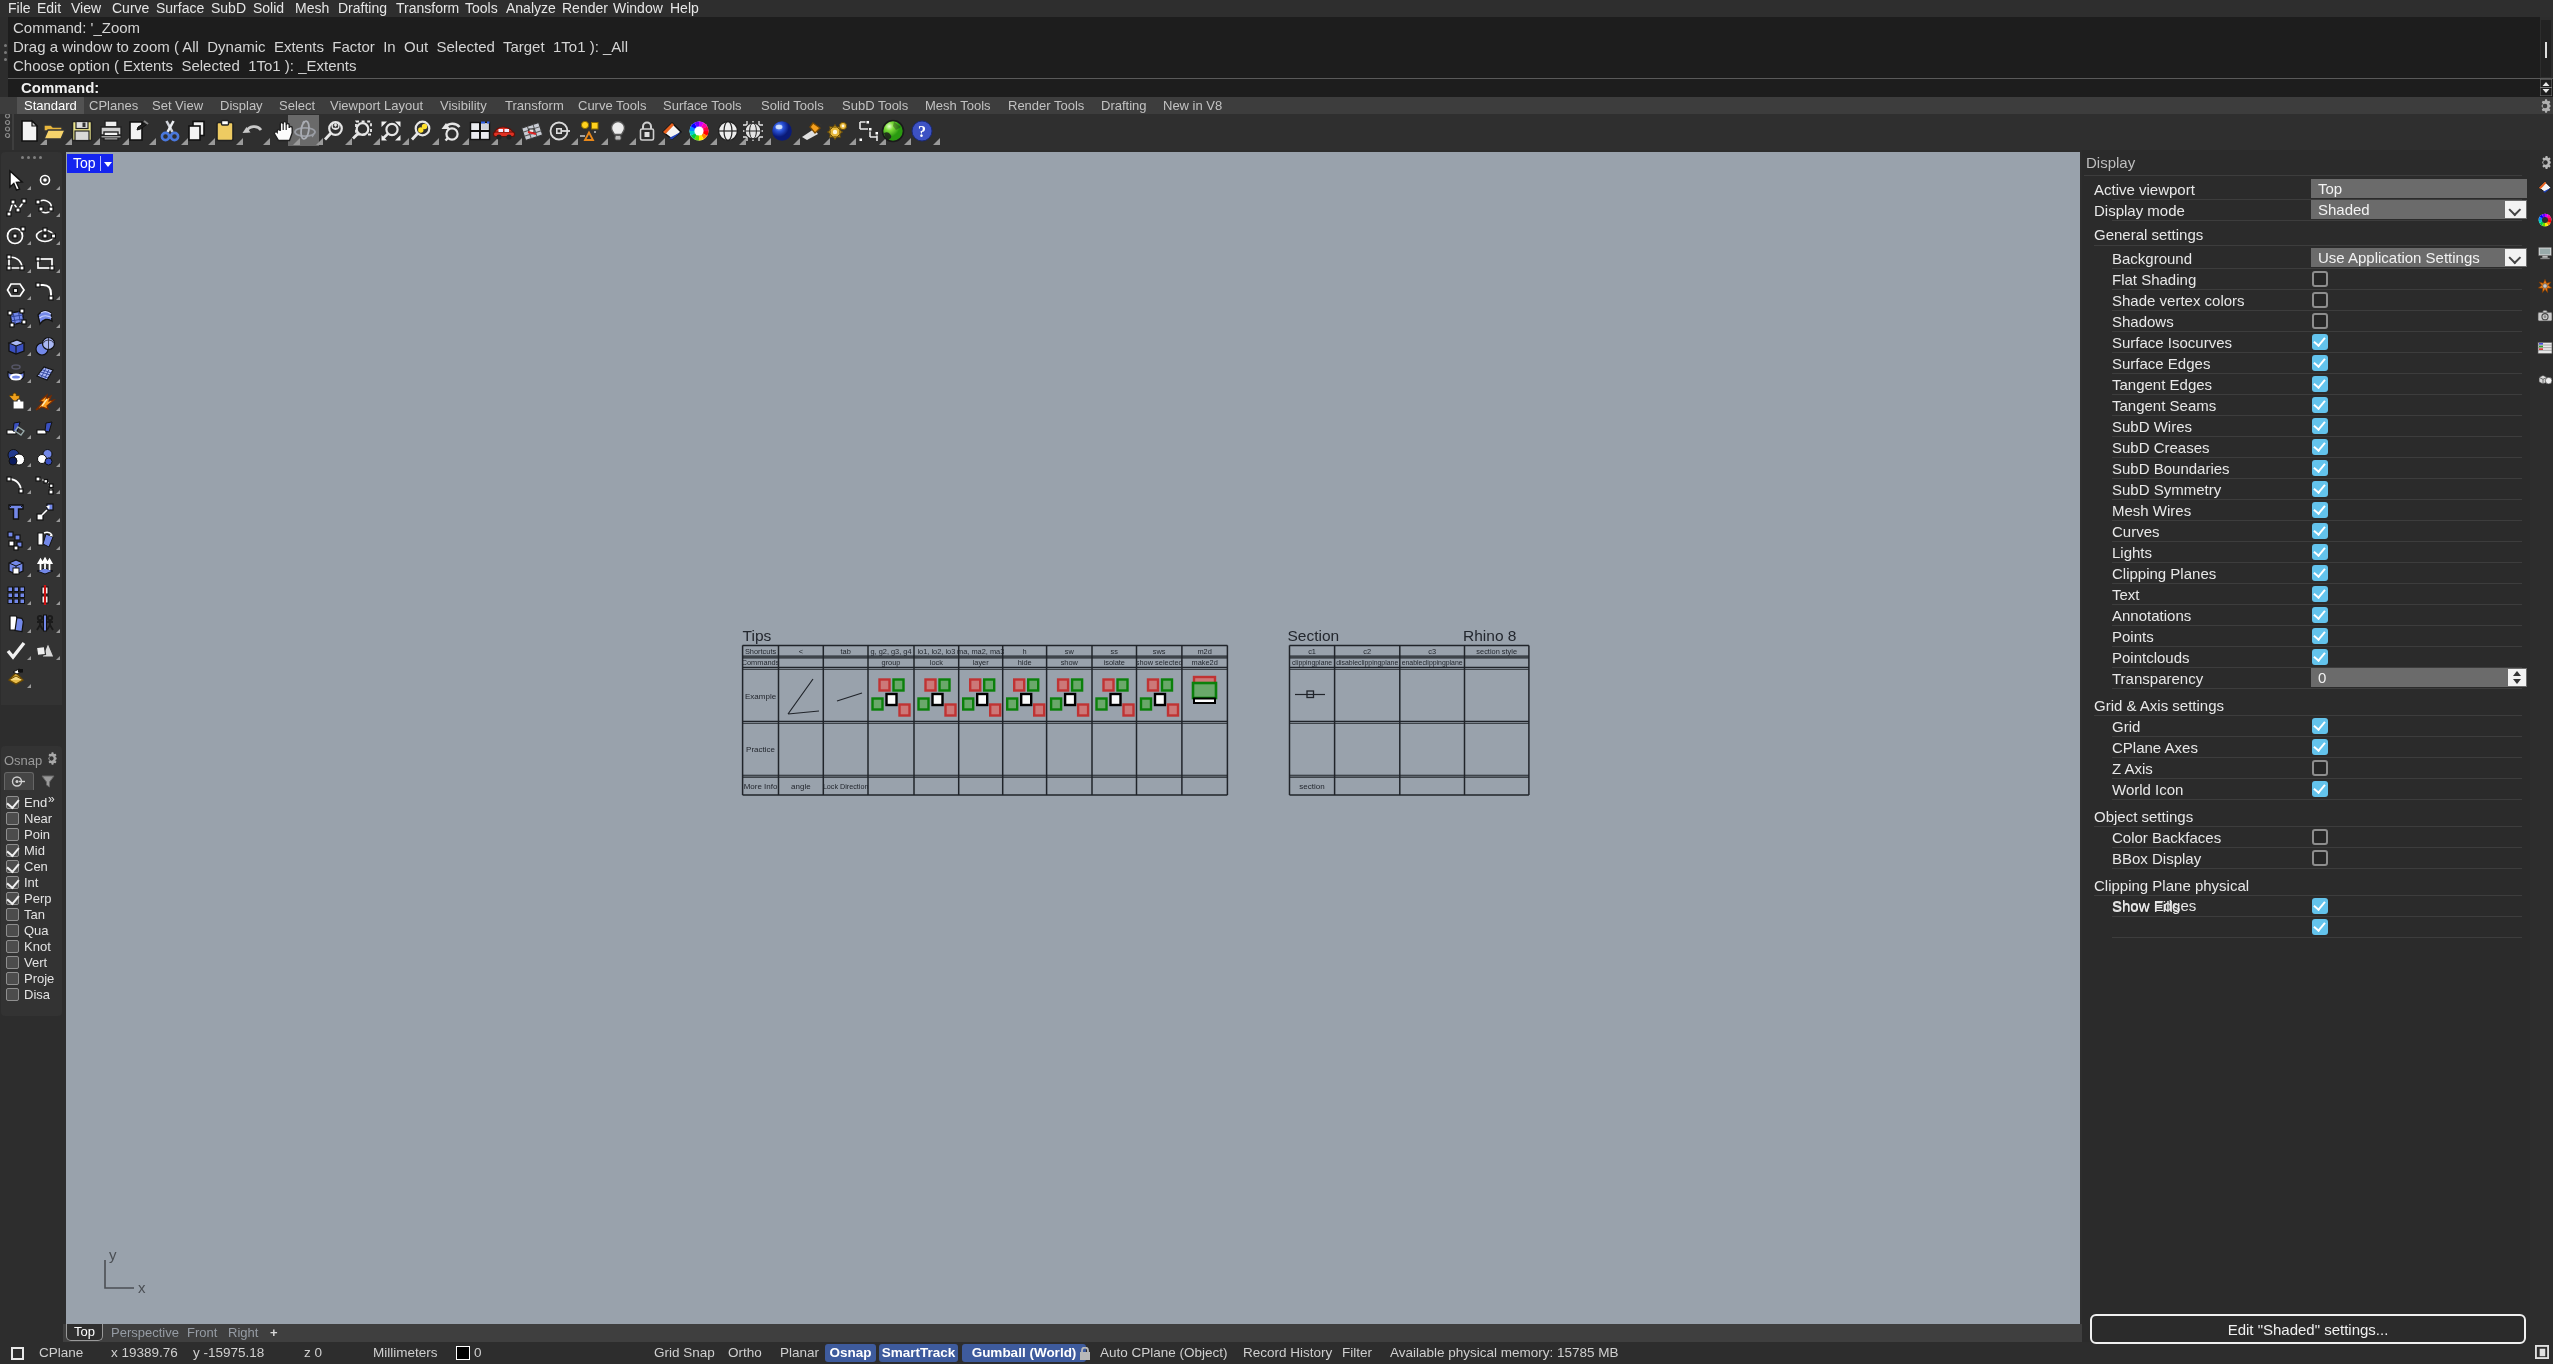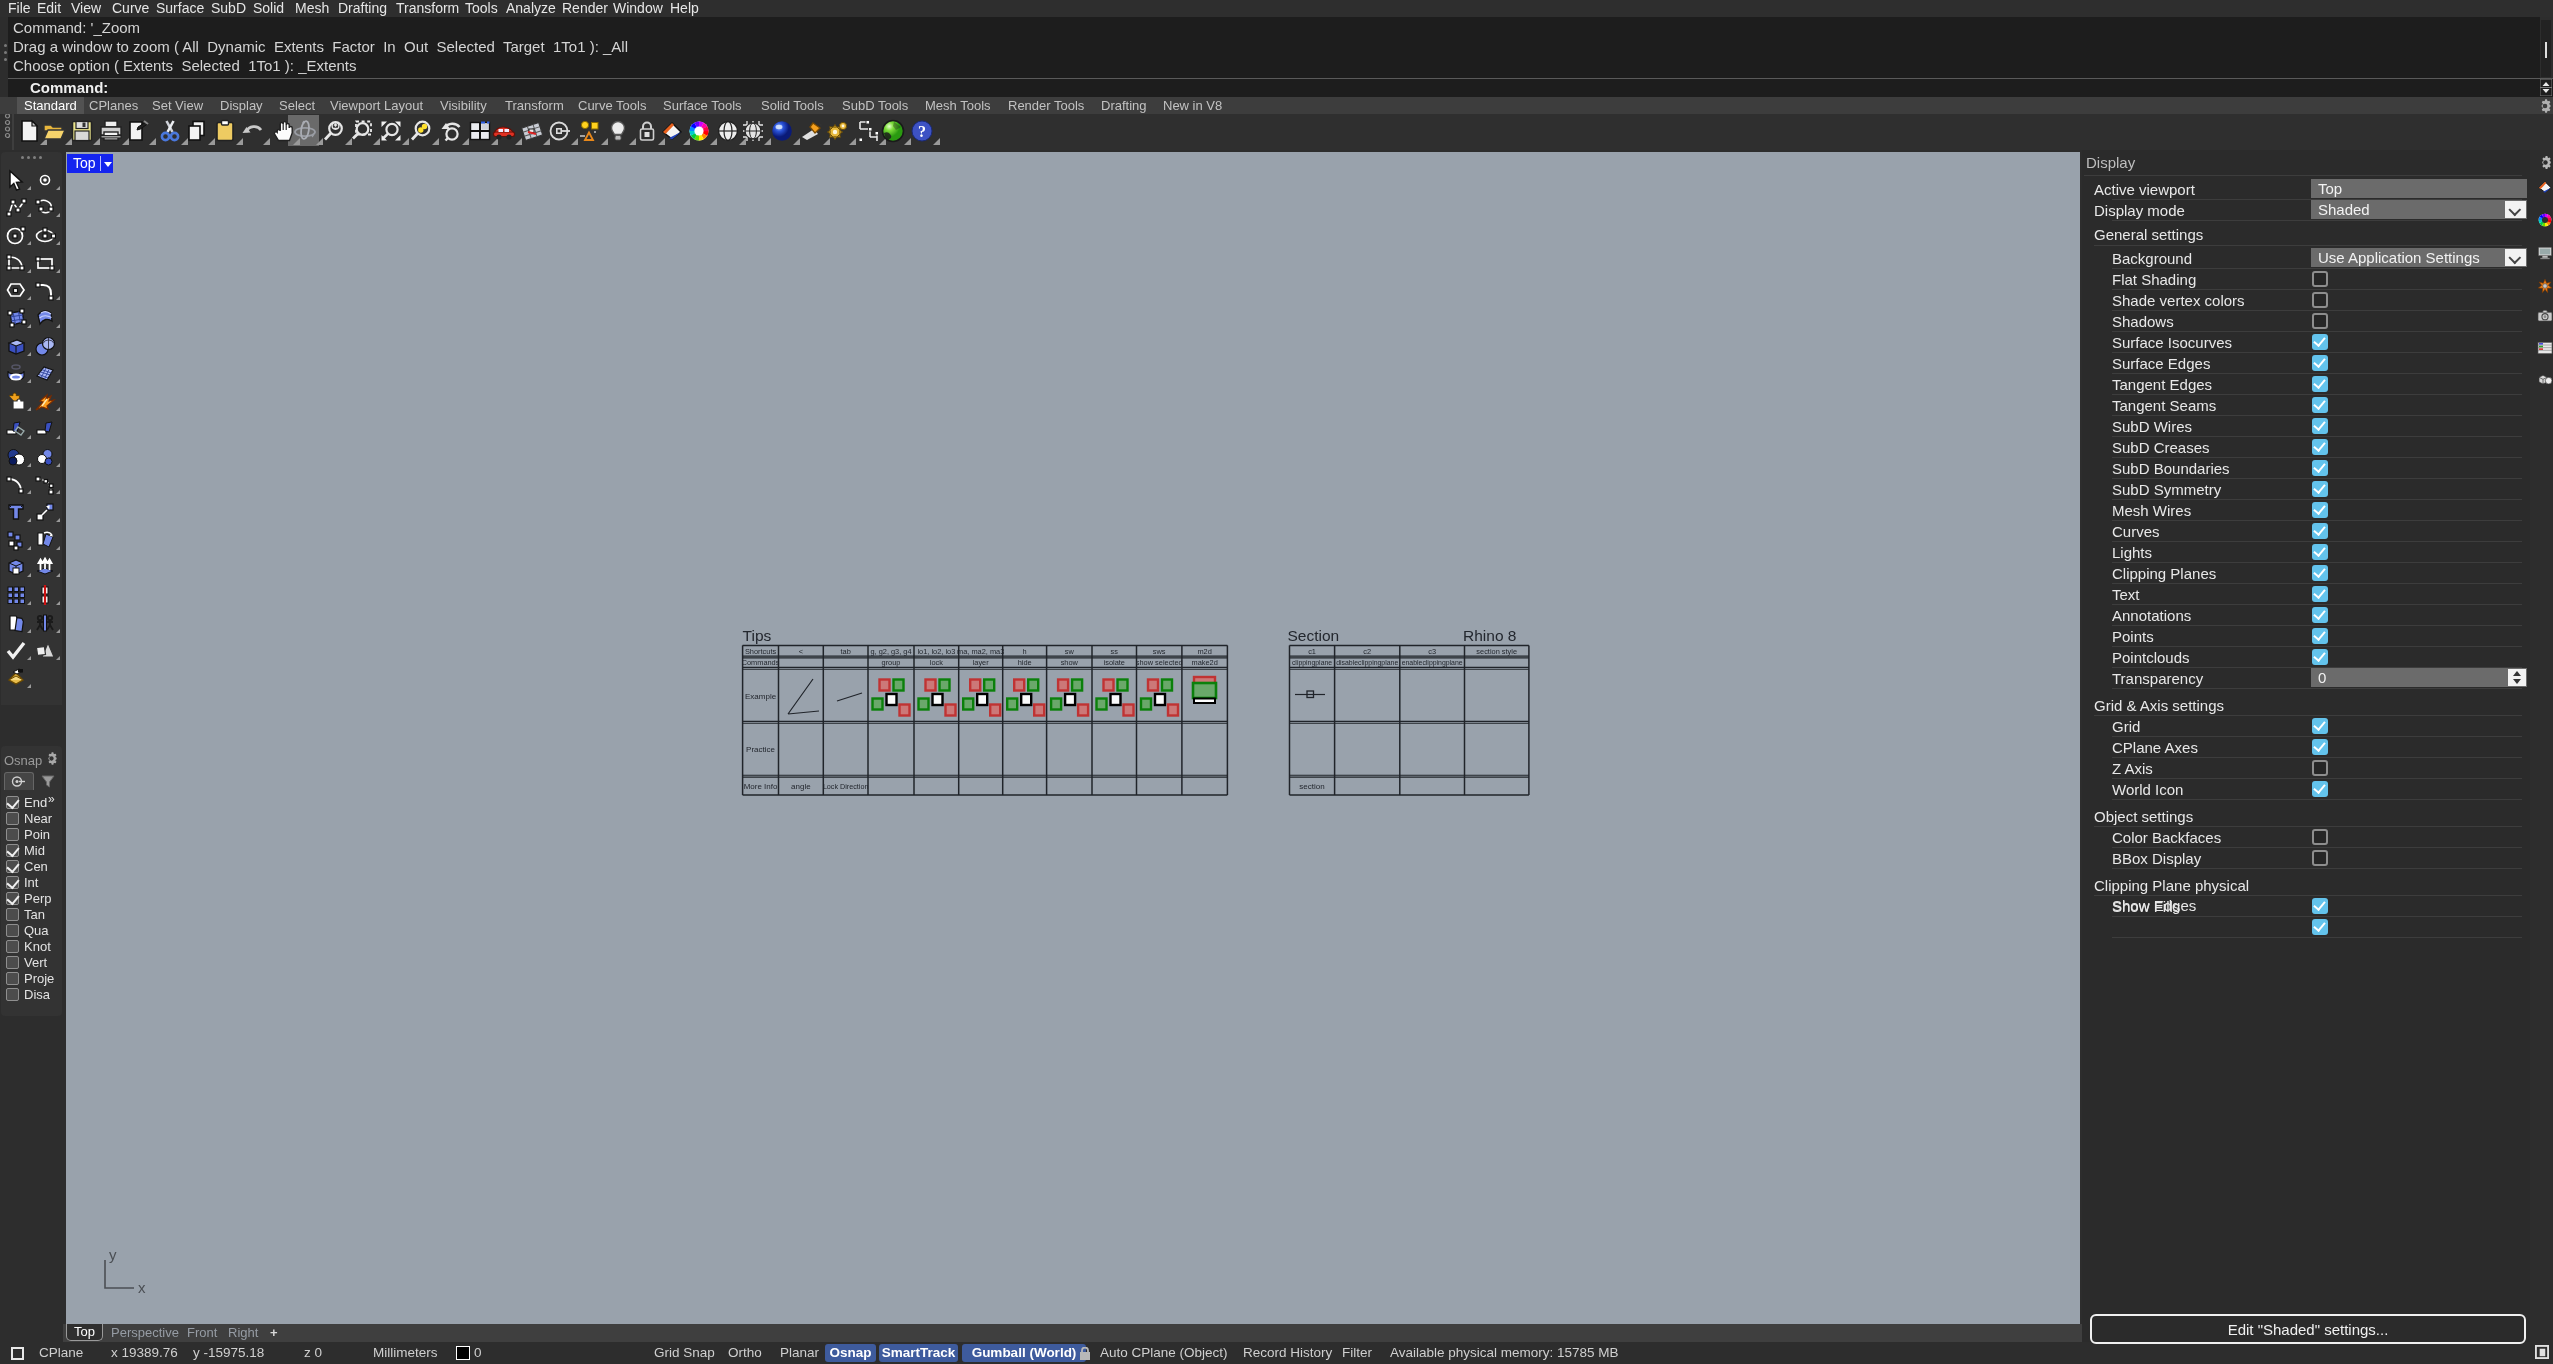--- a/index.html
+++ b/index.html
@@ -136,21 +136,21 @@
   <div class="abs" id="cmdarea">
     <div class="line" style="top:2px">Command: '_Zoom</div>
     <div class="line" style="top:21px">Drag a window to zoom ( All  Dynamic  Extents  Factor  In  Out  Selected  Target  1To1 ): _All</div>
     <div class="line" style="top:40px">Choose option ( Extents  Selected  1To1 ): _Extents</div>
   </div>
   <div class="grip-dots">
       <i></i>
       <i></i>
       <i></i>
     </div>
-  <div class="abs" id="cmdprompt"><span style="padding-left:22px">Command:</span></div>
+  <div class="abs" id="cmdprompt"><span style="padding-left:13px">Command:</span></div>
   <div class="abs" id="cmdscroll">
       <i></i>
     </div>
   <div class="abs" id="cmdspin">
     <svg width="12" height="17" viewBox="0 0 12 17">
       <rect x="0" y="0" width="12" height="17" fill="#1d1d1d" stroke="#777" stroke-width="1"></rect>
       <path d="M6 3 L9.5 7 L2.5 7 Z" fill="#e8e8e8"></path>
       <path d="M6 14 L9.5 10 L2.5 10 Z" fill="#e8e8e8"></path>
       <line x1="0" y1="8.5" x2="12" y2="8.5" stroke="#777"></line>
     </svg>

